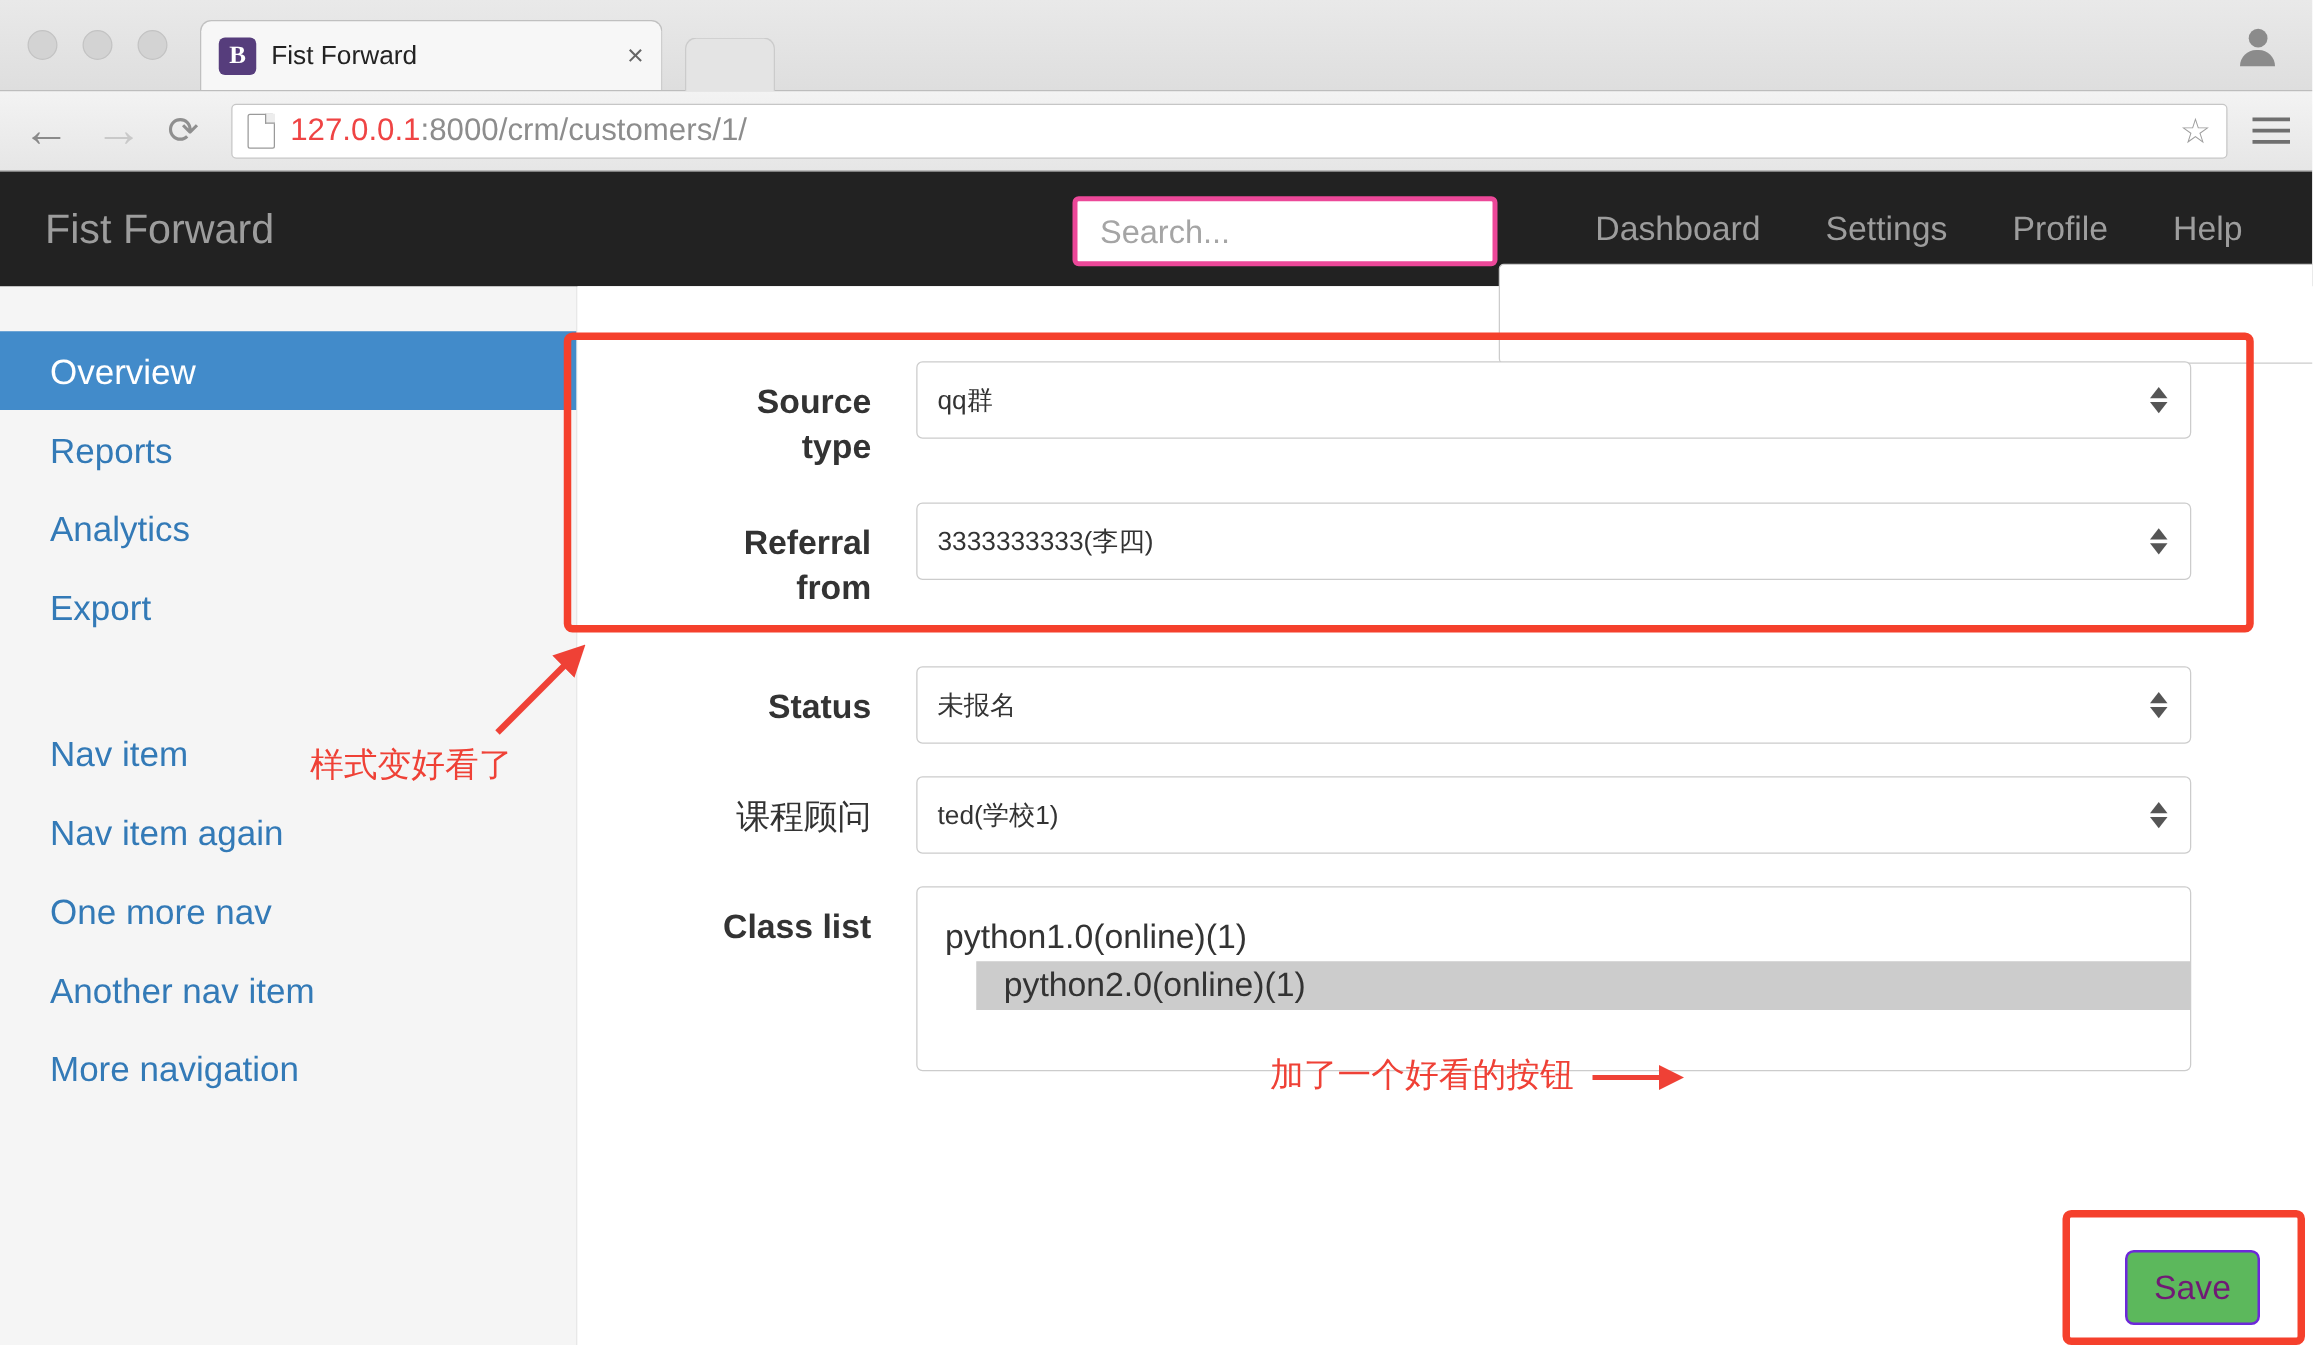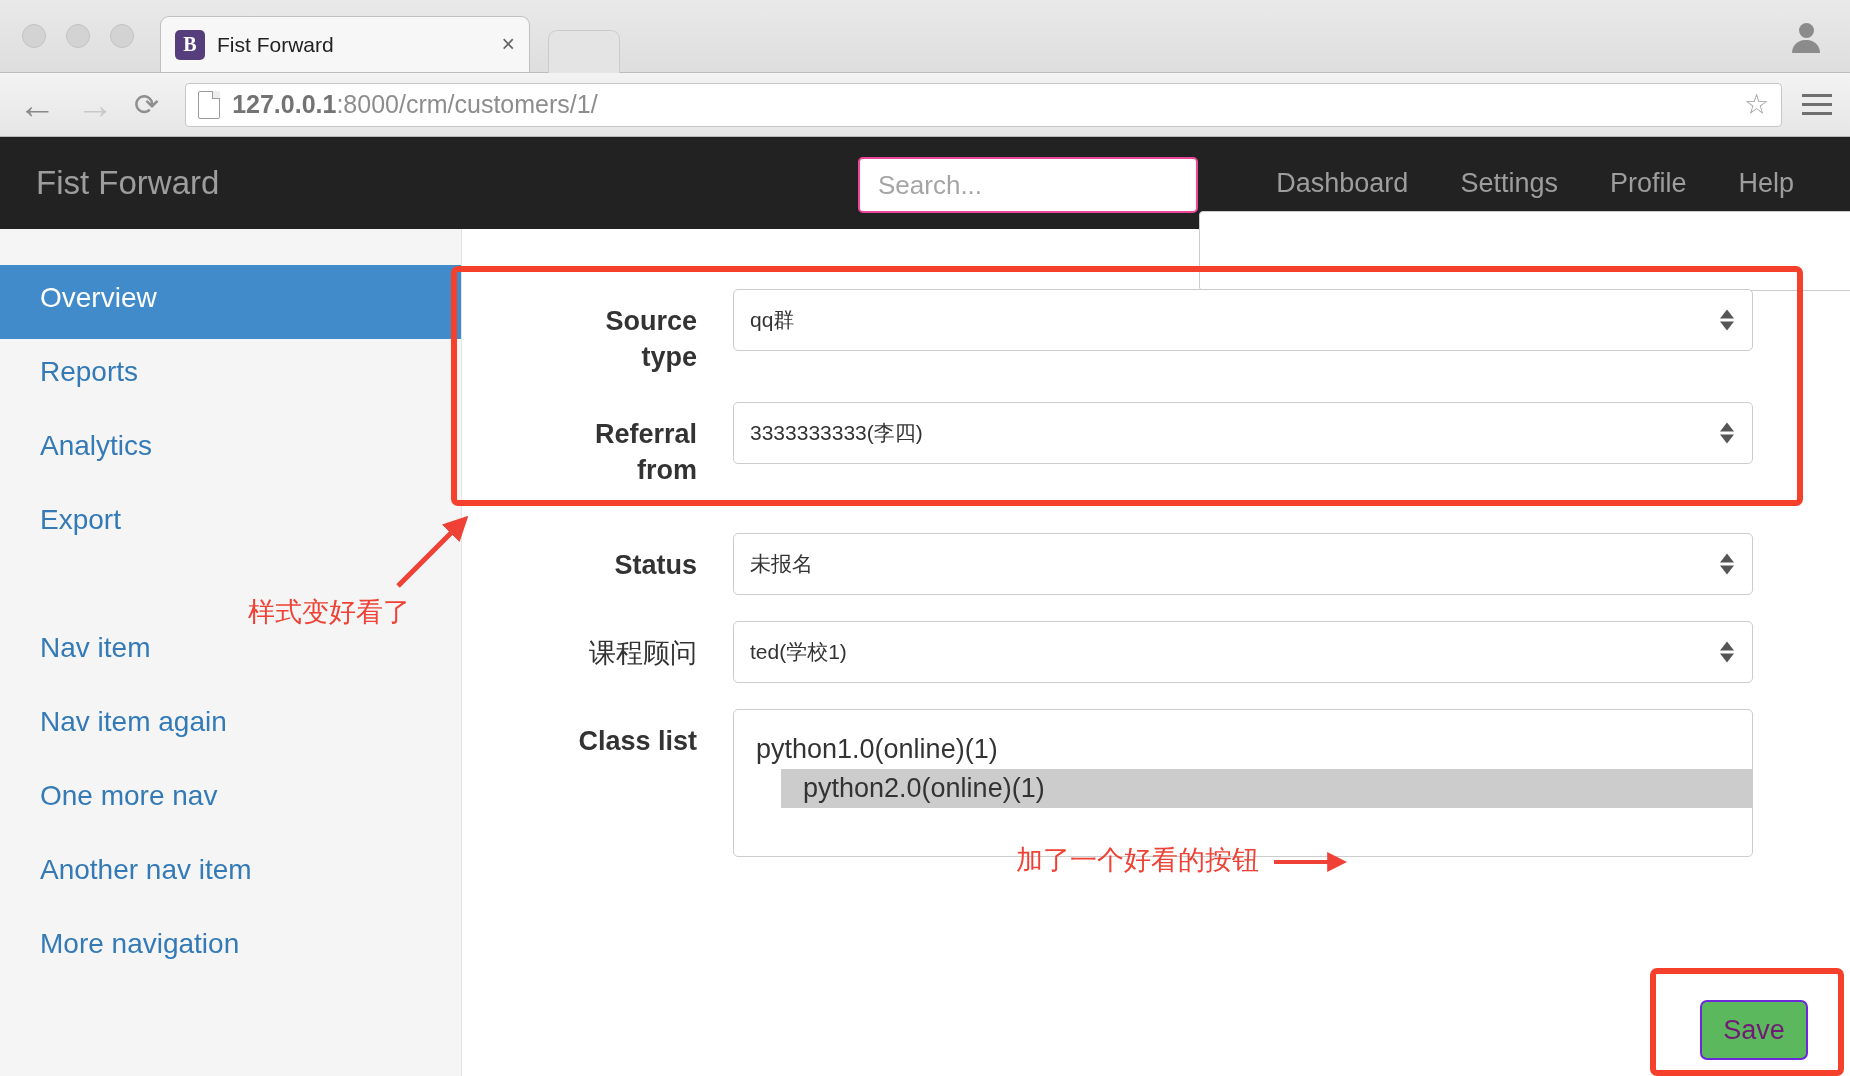--- a/index.html
+++ b/index.html
@@ -48,54 +48,54 @@
   }
   .page-icon{
     width:20px;height:26px;border:1.5px solid #9a9a9a;border-radius:2px;background:#fff;
     margin-right:12px;flex:none;position:relative;
   }
   .page-icon:after{
     content:"";position:absolute;right:-1px;top:-1px;width:7px;height:7px;
     background:#ededed;border-left:1.5px solid #9a9a9a;border-bottom:1.5px solid #9a9a9a;
   }
   .url{font-size:25px;color:#8d8d8d;white-space:nowrap;}
-  .url b{color:#737373;font-weight:bold;}
+  .url b{color:#ef4444;font-weight:normal;}
   .star{font-size:28px;color:#9e9e9e;margin-left:10px;}
   .hamburger{margin-left:20px;display:flex;flex-direction:column;gap:6px;}
   .hamburger i{display:block;width:30px;height:3px;background:#6f6f6f;}
   .person{
     position:absolute;right:22px;top:16px;width:44px;height:44px;
     display:flex;align-items:center;justify-content:center;
   }
   .person .head{width:15px;height:15px;border-radius:50%;background:#8b8b8b;}
   .person .body{width:28px;height:13px;border-radius:14px 14px 0 0;background:#8b8b8b;margin-top:2px;}
   .person-wrap{display:flex;flex-direction:column;align-items:center;}
 
   
   .viewport{position:relative;width:1850px;height:940px;overflow:hidden;background:#fff;}
   .navbar{
     height:92px;background:#222;display:flex;align-items:center;position:relative;
   }
   .brand{color:#9d9d9d;font-size:33px;margin-left:36px;white-space:nowrap;}
   .nav-search{
     position:absolute;left:858px;top:20px;width:340px;height:56px;
-    background:#fff;border:2px solid #ec4899;border-radius:5px;
+    background:#fff;border:4px solid #ec4899;border-radius:5px;
     display:flex;align-items:center;padding:0 18px;box-sizing:border-box;
   }
   .nav-search span{font-size:26px;color:#a5a5a5;}
   .nav-links{position:absolute;right:30px;display:flex;align-items:center;gap:0;}
   .nav-link{color:#9d9d9d;font-size:27px;padding:0 26px;white-space:nowrap;cursor:pointer;}
 
   .body-row{display:flex;height:848px;}
   .sidebar{
     width:462px;background:#f5f5f5;border-right:1px solid #e3e3e3;
     padding-top:36px;box-sizing:border-box;flex:none;
   }
   .side-item{
-    font-size:28px;color:#337ab7;padding:17px 0 25px 40px;cursor:pointer;
+    font-size:28px;color:#337ab7;padding:17px 0 14px 40px;cursor:pointer;
     white-space:nowrap;
   }
   .side-item.active{background:#428bca;color:#fff;}
   .side-gap{height:54px;}
 
   .content{flex:1;position:relative;background:#fff;padding-left:20px;box-sizing:border-box;}
 
   .textarea-top{
     position:absolute;left:737px;top:-18px;width:1035px;height:80px;
     border:1px solid #ccc;border-radius:4px;background:#fff;box-sizing:border-box;

